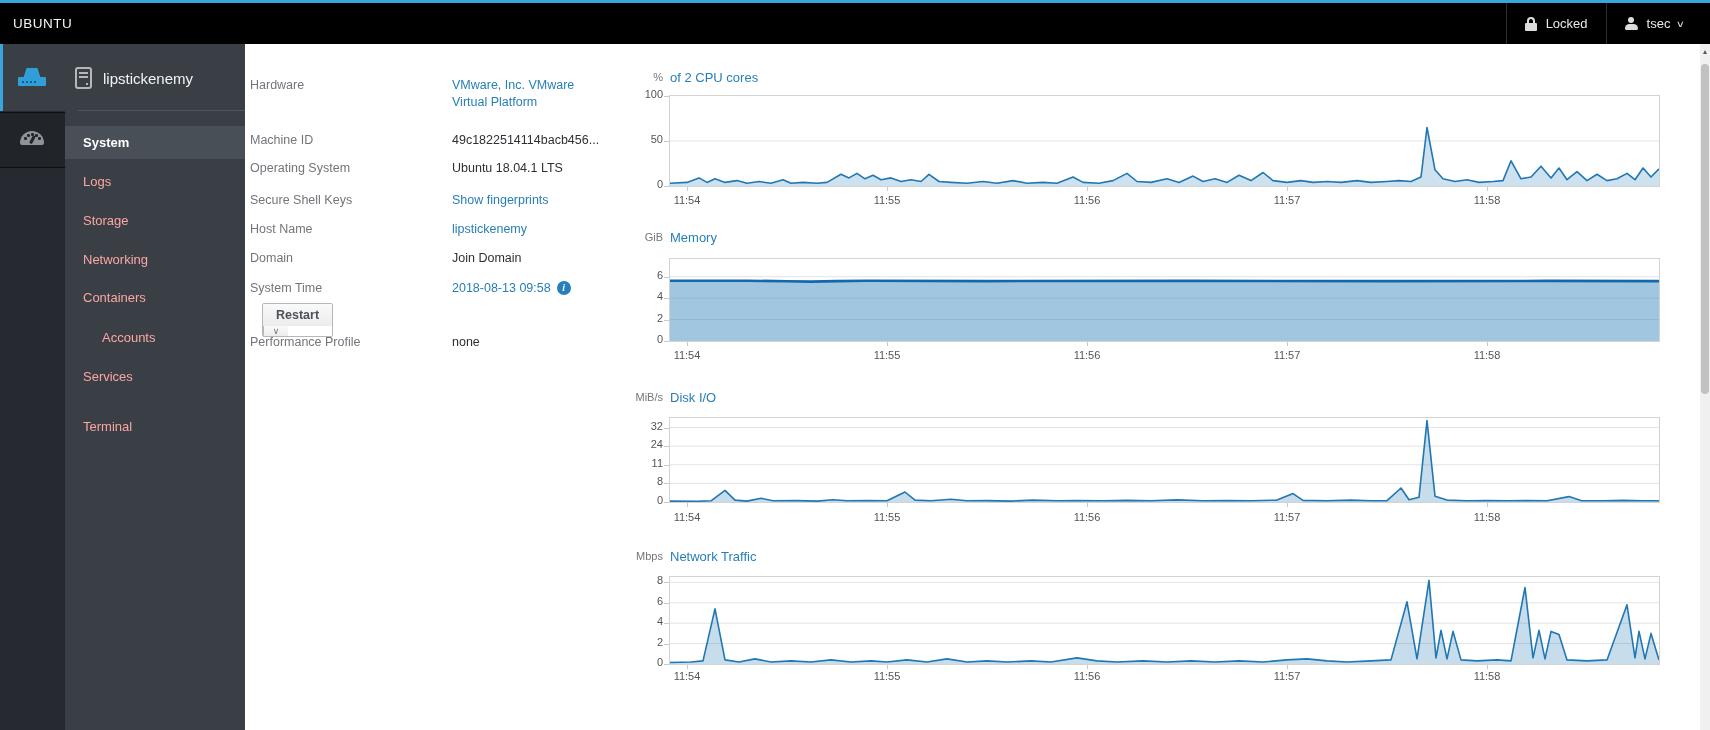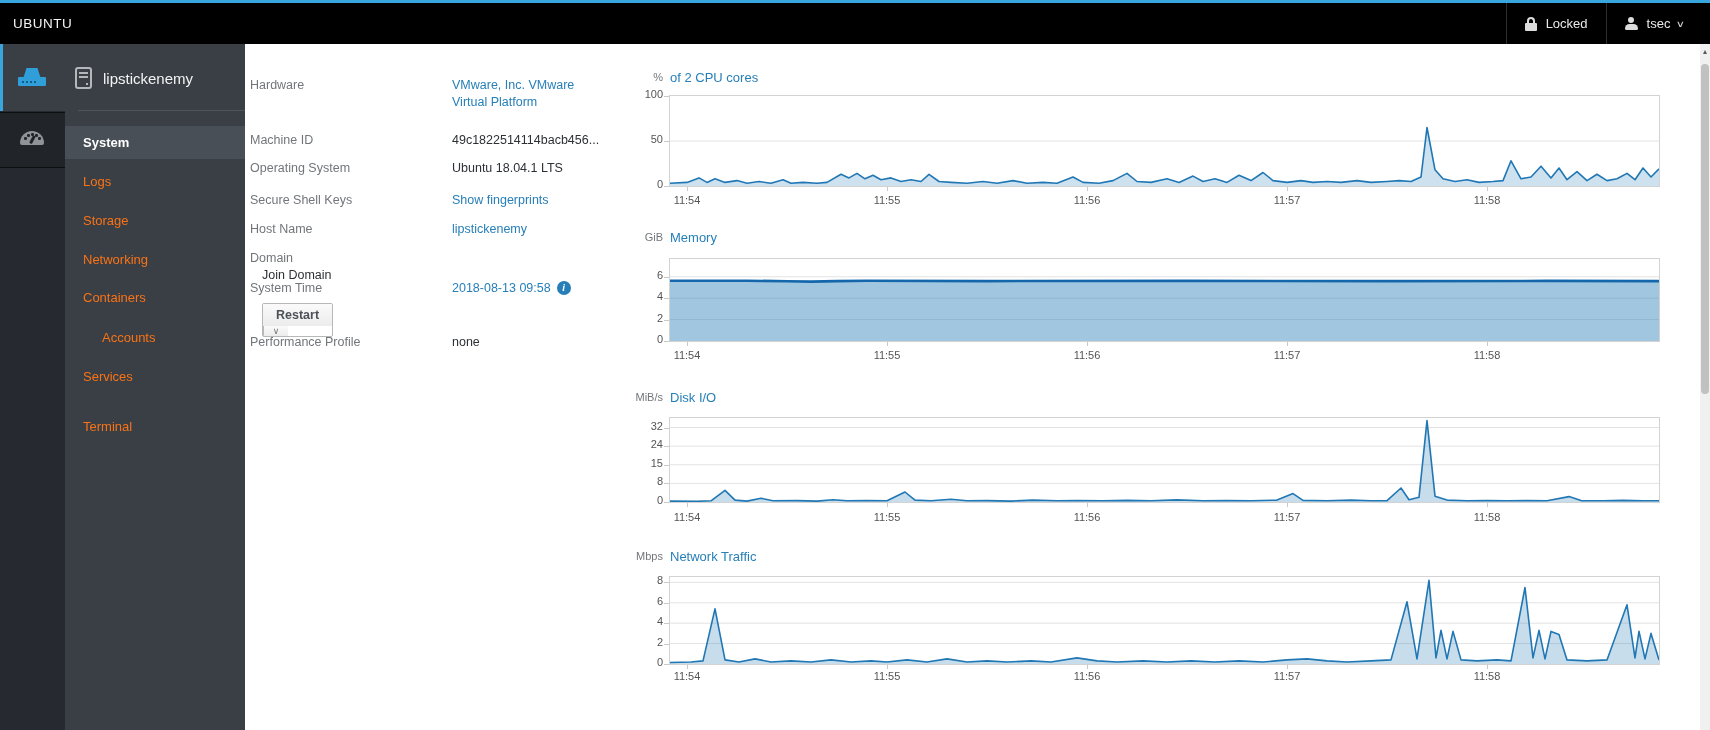--- a/index.html
+++ b/index.html
@@ -33,21 +33,21 @@
   .gauge .needle { position:absolute; left:11px; top:4px; width:2.5px; height:9px; background:#21252a; border-radius:2px; transform:rotate(28deg); }
 
   
   .sidebar { position:absolute; left:65px; top:44px; width:180px; height:686px; background:#393f45; }
   .host { position:absolute; left:0; top:14px; width:100%; height:40px; display:flex; align-items:center; gap:11px; padding-left:10px; color:#f2f3f4; font-size:15px; cursor:pointer; }
   .host-icon { position:relative; width:17px; height:22px; border:2px solid #b4b8bb; border-radius:3px; flex:0 0 auto; }
   .host-icon i { position:absolute; left:2px; top:3px; width:9px; height:1.5px; background:#b4b8bb; }
   .host-icon i.l2 { top:7px; }
   .host-icon i.d { left:auto; right:2px; top:auto; bottom:2px; width:2px; height:2px; }
   .sb-sep { position:absolute; left:13px; top:66px; width:167px; height:1px; background:#4e555c; }
-  .menu-item { position:absolute; left:0; width:100%; height:34px; line-height:34px; padding-left:18px; font-size:13px; color:#f97316; cursor:pointer; }
+  .menu-item { position:absolute; left:0; width:100%; height:34px; line-height:34px; padding-left:18px; font-size:13px; color:#fca5a5; cursor:pointer; }
   .menu-item.active { background:#484f56; color:#ffffff; font-weight:bold; height:33px; line-height:33px; }
 
   
   .info-row { position:absolute; left:250px; width:420px; display:flex; align-items:flex-start; }
   .info-label { width:190px; color:#72767b; font-size:12.5px; line-height:17px; flex:0 0 auto; }
   .info-value { margin-left:12px; font-size:12.5px; line-height:17px; color:#2d3135; }
   .info-value.wrap { max-width:128px; }
   a.link { color:#267fb8; text-decoration:none; cursor:pointer; }
   .dark-action { color:#2d3135; cursor:pointer; }
   .info-ic { display:inline-block; width:14px; height:14px; margin-left:6px; background:#267fb8; color:#fff; border-radius:50%; font-size:10px; font-weight:bold; text-align:center; line-height:14px; vertical-align:-2px; font-family:"Liberation Serif",serif; font-style:italic; }
@@ -152,21 +152,21 @@
         <span class="info-value">Ubuntu 18.04.1 LTS</span>
       </div>
       <div class="info-row" style="top: 192px;">
         <span class="info-label">Secure Shell Keys</span>
         <a class="link info-value">Show fingerprints</a>
       </div>
       <div class="info-row" style="top: 221px;">
         <span class="info-label">Host Name</span>
         <a class="link info-value">lipstickenemy</a>
       </div>
-      <div class="info-row" style="top: 250px; flex-direction: column;">
+      <div class="info-row" style="top: 250px;">
         <span class="info-label">Domain</span>
         <a class="dark-action info-value">Join Domain</a>
       </div>
       <div class="info-row" style="top: 280px;">
         <span class="info-label">System Time</span>
         <a class="link info-value">2018-08-13 09:58</a>
         <span class="info-ic" style="margin-top: 1px;">i</span>
       </div>
       <div class="info-row" style="top: 303px;">
         <span class="split-btn">
@@ -237,21 +237,21 @@
           <line x1="0" x2="989" y1="28.155124653739612" y2="28.155124653739612" stroke="#e3e3e3"></line>
           <line x1="0" x2="989" y1="46.770083102493075" y2="46.770083102493075" stroke="#e3e3e3"></line>
           <line x1="0" x2="989" y1="65.38504155124653" y2="65.38504155124653" stroke="#e3e3e3"></line>
           <path d="M0,84.0 L0.0,83.1 L27.0,83.3 L41.0,82.8 L55.0,72.4 L65.0,82.1 L77.0,83.1 L91.0,80.3 L103.0,82.8 L127.0,82.6 L147.0,83.1 L163.0,81.7 L177.0,82.8 L197.0,82.6 L217.0,82.8 L235.0,74.0 L245.0,82.1 L261.0,82.8 L281.0,81.2 L297.0,82.8 L317.0,82.6 L341.0,83.1 L363.0,82.1 L387.0,82.8 L407.0,82.6 L433.0,82.8 L457.0,82.4 L481.0,82.8 L507.0,81.9 L533.0,82.8 L557.0,82.6 L581.0,82.8 L607.0,82.1 L623.0,75.6 L633.0,82.4 L657.0,82.8 L681.0,82.1 L701.0,82.8 L717.0,82.6 L731.0,70.0 L739.0,81.7 L749.0,79.3 L757.0,2.6 L765.0,78.2 L777.0,82.1 L797.0,82.8 L817.0,82.6 L837.0,82.8 L857.0,82.6 L877.0,82.8 L899.0,78.6 L911.0,82.6 L933.0,82.8 L953.0,82.4 L973.0,82.8 L989.0,82.8 L989,84.0 Z" fill="#2077b4" fill-opacity="0.25" stroke="none"></path>
           <path d="M0.0,83.1 L27.0,83.3 L41.0,82.8 L55.0,72.4 L65.0,82.1 L77.0,83.1 L91.0,80.3 L103.0,82.8 L127.0,82.6 L147.0,83.1 L163.0,81.7 L177.0,82.8 L197.0,82.6 L217.0,82.8 L235.0,74.0 L245.0,82.1 L261.0,82.8 L281.0,81.2 L297.0,82.8 L317.0,82.6 L341.0,83.1 L363.0,82.1 L387.0,82.8 L407.0,82.6 L433.0,82.8 L457.0,82.4 L481.0,82.8 L507.0,81.9 L533.0,82.8 L557.0,82.6 L581.0,82.8 L607.0,82.1 L623.0,75.6 L633.0,82.4 L657.0,82.8 L681.0,82.1 L701.0,82.8 L717.0,82.6 L731.0,70.0 L739.0,81.7 L749.0,79.3 L757.0,2.6 L765.0,78.2 L777.0,82.1 L797.0,82.8 L817.0,82.6 L837.0,82.8 L857.0,82.6 L877.0,82.8 L899.0,78.6 L911.0,82.6 L933.0,82.8 L953.0,82.4 L973.0,82.8 L989.0,82.8 " fill="none" stroke="#2077b4" stroke-width="1.6" stroke-linejoin="round"></path>
         </svg></div>
       <div class="c-abs ytick" style="left: 615px; top: 419.54px;">32</div>
       <div class="c-abs tickmark" style="left: 664px; top: 427.54px; width: 5px; height: 1px;"></div>
       <div class="c-abs ytick" style="left: 615px; top: 438.155px;">24</div>
       <div class="c-abs tickmark" style="left: 664px; top: 446.155px; width: 5px; height: 1px;"></div>
-      <div class="c-abs ytick" style="left: 615px; top: 456.77px;">15</div>
+      <div class="c-abs ytick" style="left: 615px; top: 456.77px;">11</div>
       <div class="c-abs tickmark" style="left: 664px; top: 464.77px; width: 5px; height: 1px;"></div>
       <div class="c-abs ytick" style="left: 615px; top: 475.385px;">8</div>
       <div class="c-abs tickmark" style="left: 664px; top: 483.385px; width: 5px; height: 1px;"></div>
       <div class="c-abs ytick" style="left: 615px; top: 494px;">0</div>
       <div class="c-abs tickmark" style="left: 664px; top: 502px; width: 5px; height: 1px;"></div>
       <div class="c-abs xtick" style="left: 662px; top: 511px;">11:54</div>
       <div class="c-abs tickmark" style="left: 687px; top: 503px; width: 1px; height: 4px;"></div>
       <div class="c-abs xtick" style="left: 862px; top: 511px;">11:55</div>
       <div class="c-abs tickmark" style="left: 887px; top: 503px; width: 1px; height: 4px;"></div>
       <div class="c-abs xtick" style="left: 1062px; top: 511px;">11:56</div>

